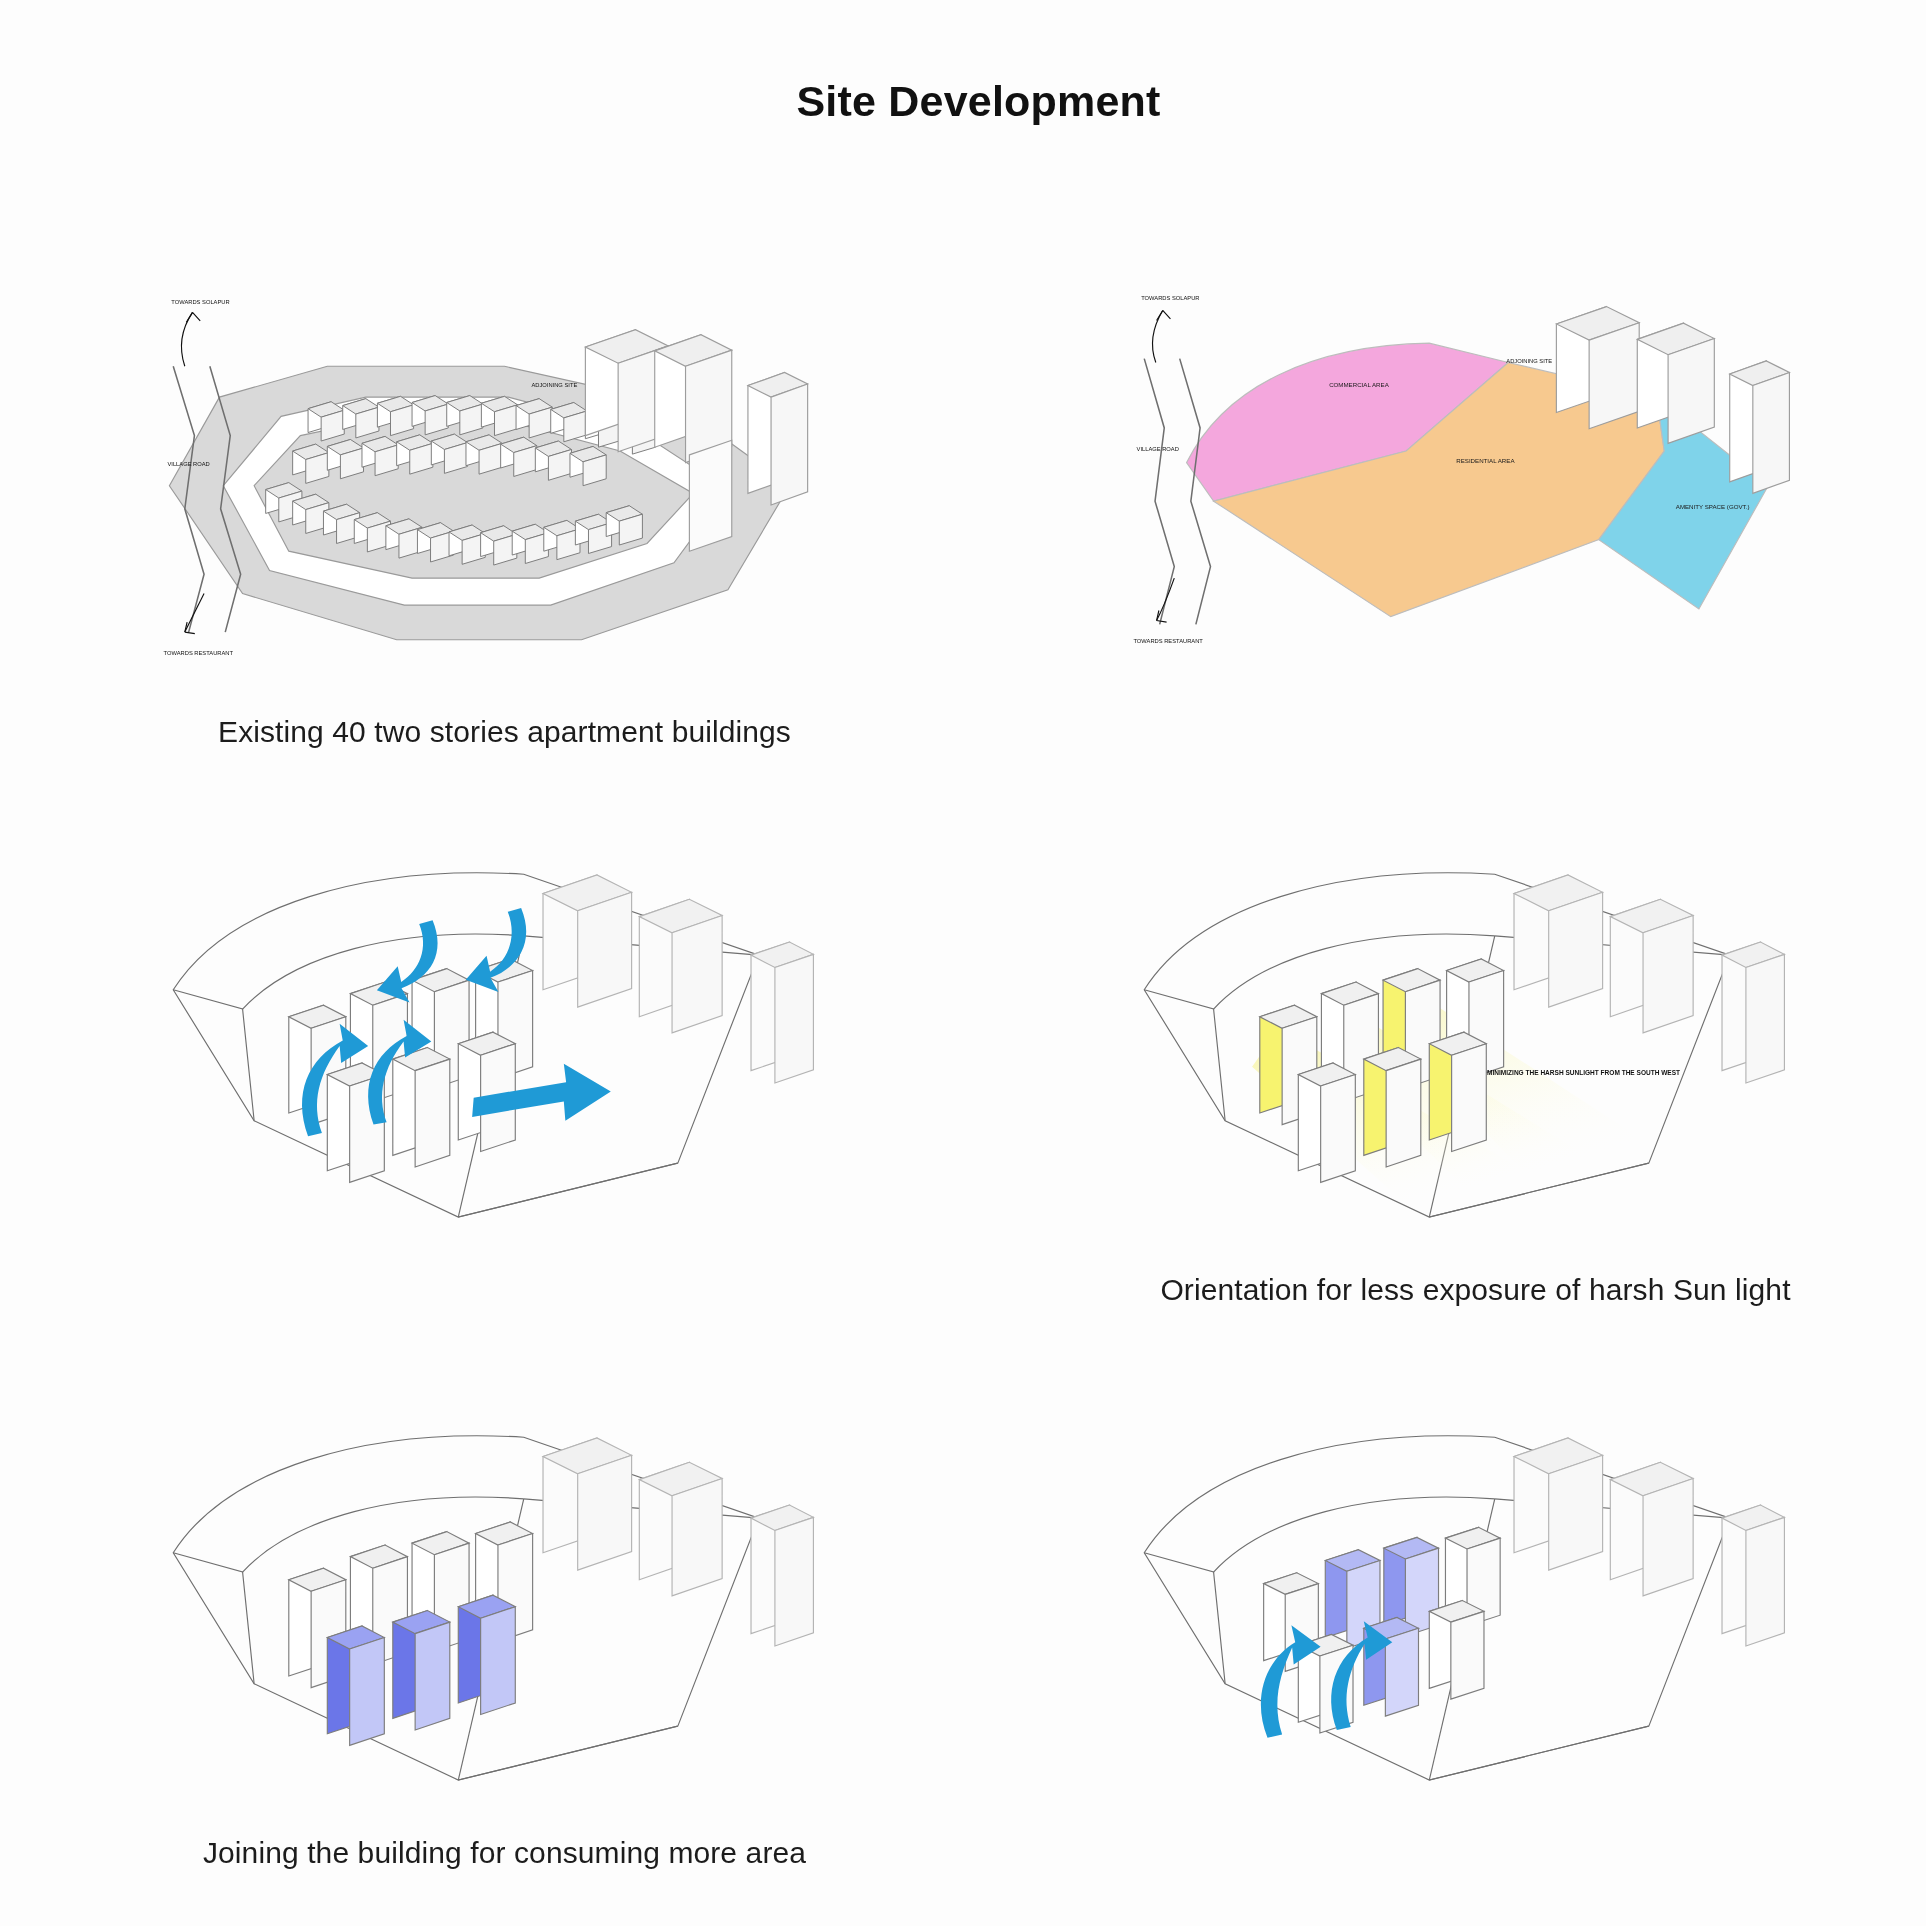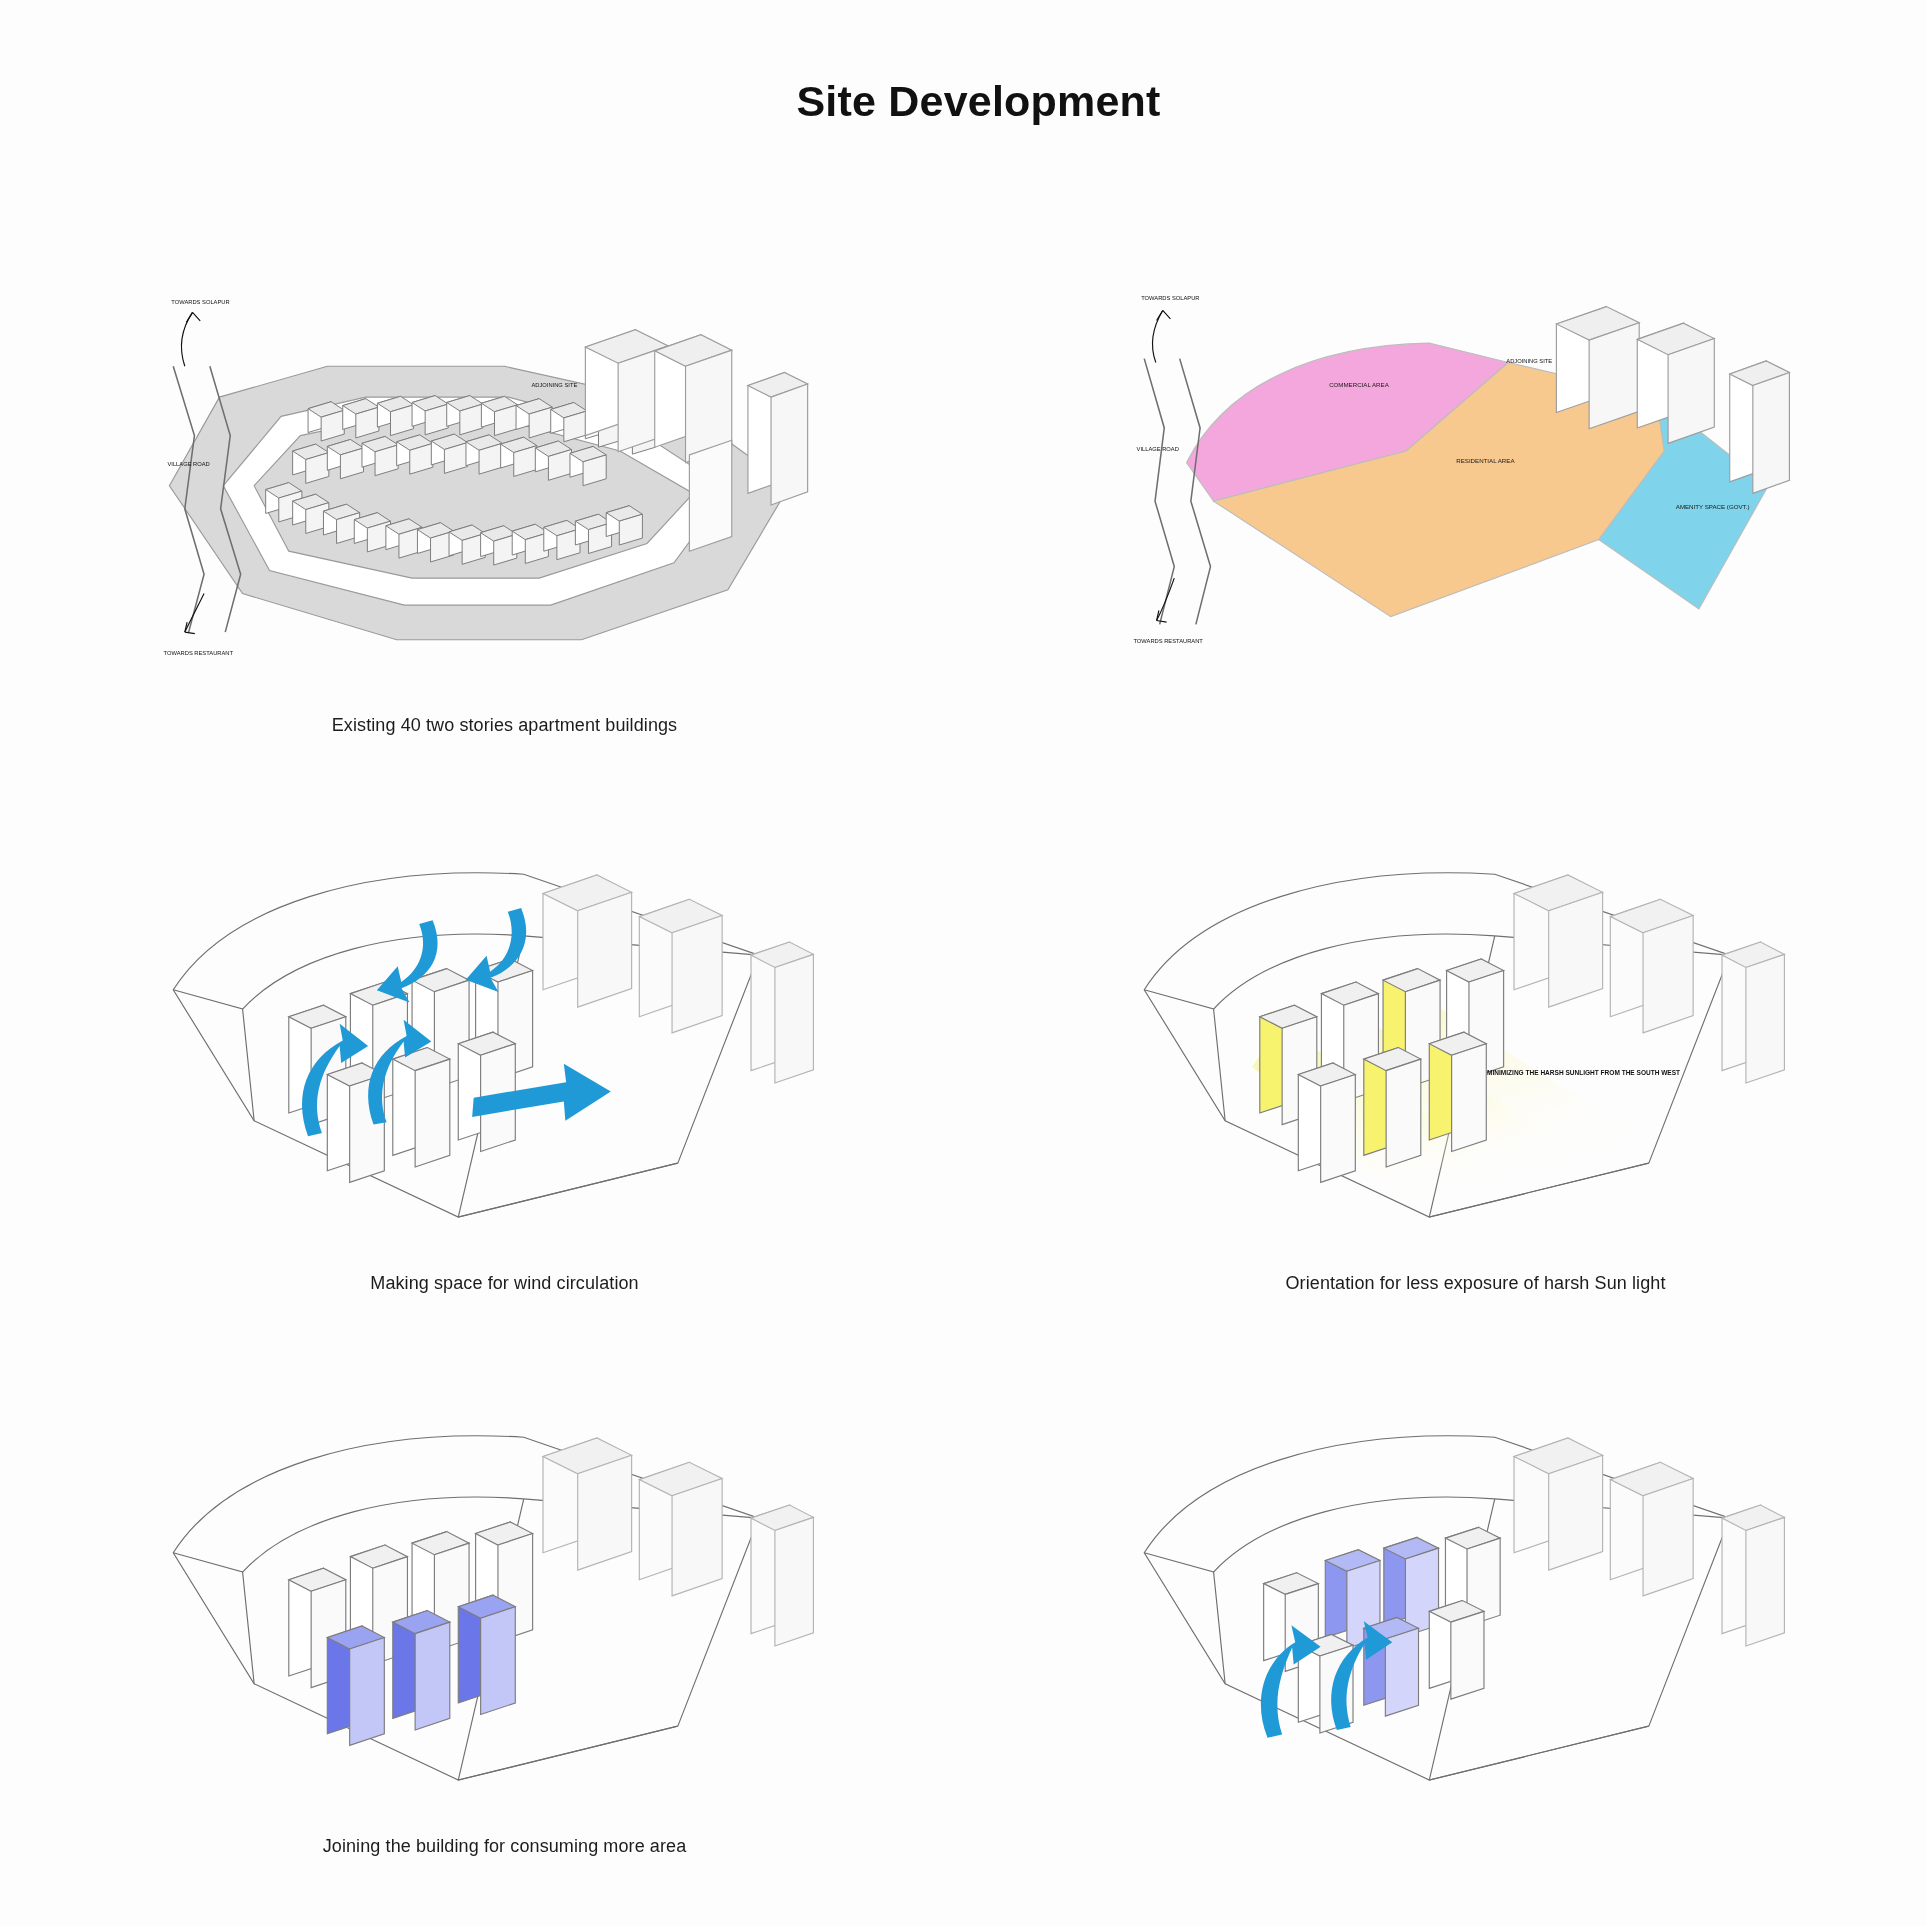--- a/index.html
+++ b/index.html
@@ -39,21 +39,21 @@
   .panel .stage {
     position: relative;
     width: 100%;
     height: 416px;
   }
   .panel .caption {
     position: absolute;
     left: 0;
     width: 100%;
     text-align: center;
-    font-size: 18px;
+    font-size: 30px;
     font-weight: 400;
     color: #1c1c1c;
     letter-spacing: 0.1px;
   }
   svg { display: block; }
 </style>
 </head>
 <body>
 
 <div class="page">
@@ -308,21 +308,20 @@
 
         <g fill="#1f9ad6">
           <path d="M470 800 C 430 690, 470 600, 560 552 l-8 -44 l74 58 l-70 44 l-4 -44 C 498 640, 478 712, 506 792 Z"></path>
           <path d="M640 770 C 604 668, 640 585, 726 540 l-8 -42 l72 56 l-68 42 l-4 -42 C 666 624, 648 692, 674 764 Z"></path>
           <path d="M810 440 C 790 350, 840 295, 920 280 l-14 -40 l78 46 l-64 52 l-2 -42 C 866 318, 832 370, 846 436 Z" transform="translate(-140,-10) rotate(170 880 350)"></path>
           <path d="M1000 420 C 980 330, 1030 270, 1110 255 l-14 -40 l78 46 l-64 52 l-2 -42 C 1056 292, 1022 350, 1036 416 Z" transform="translate(-120,-20) rotate(170 1080 330)"></path>
           <path d="M900 700 L1140 660 l-6 -48 l122 72 l-118 76 l-4 -50 l-238 40 Z"></path>
         </g>
       </svg>
     </div>
-    <div class="caption" style="top:445px;">Making space for wind circulation</div>
   </div>
 
   <div class="panel" style="left:127px; top:1391px; width:755px; height:508px;">
     <div class="stage">
       <svg viewBox="0 0 1960 1080" width="755" height="416">
         <g fill="none" stroke="#6f6f6f" stroke-width="3">
           <path d="M120 420 C 260 200, 620 95, 1030 120 L1640 330 L1430 870 L860 1010 L330 760 Z"></path>
           <path d="M120 420 L300 470 L330 760"></path>
           <path d="M300 470 C 430 330, 700 255, 1030 280"></path>
           <path d="M1030 280 L1640 330"></path>

